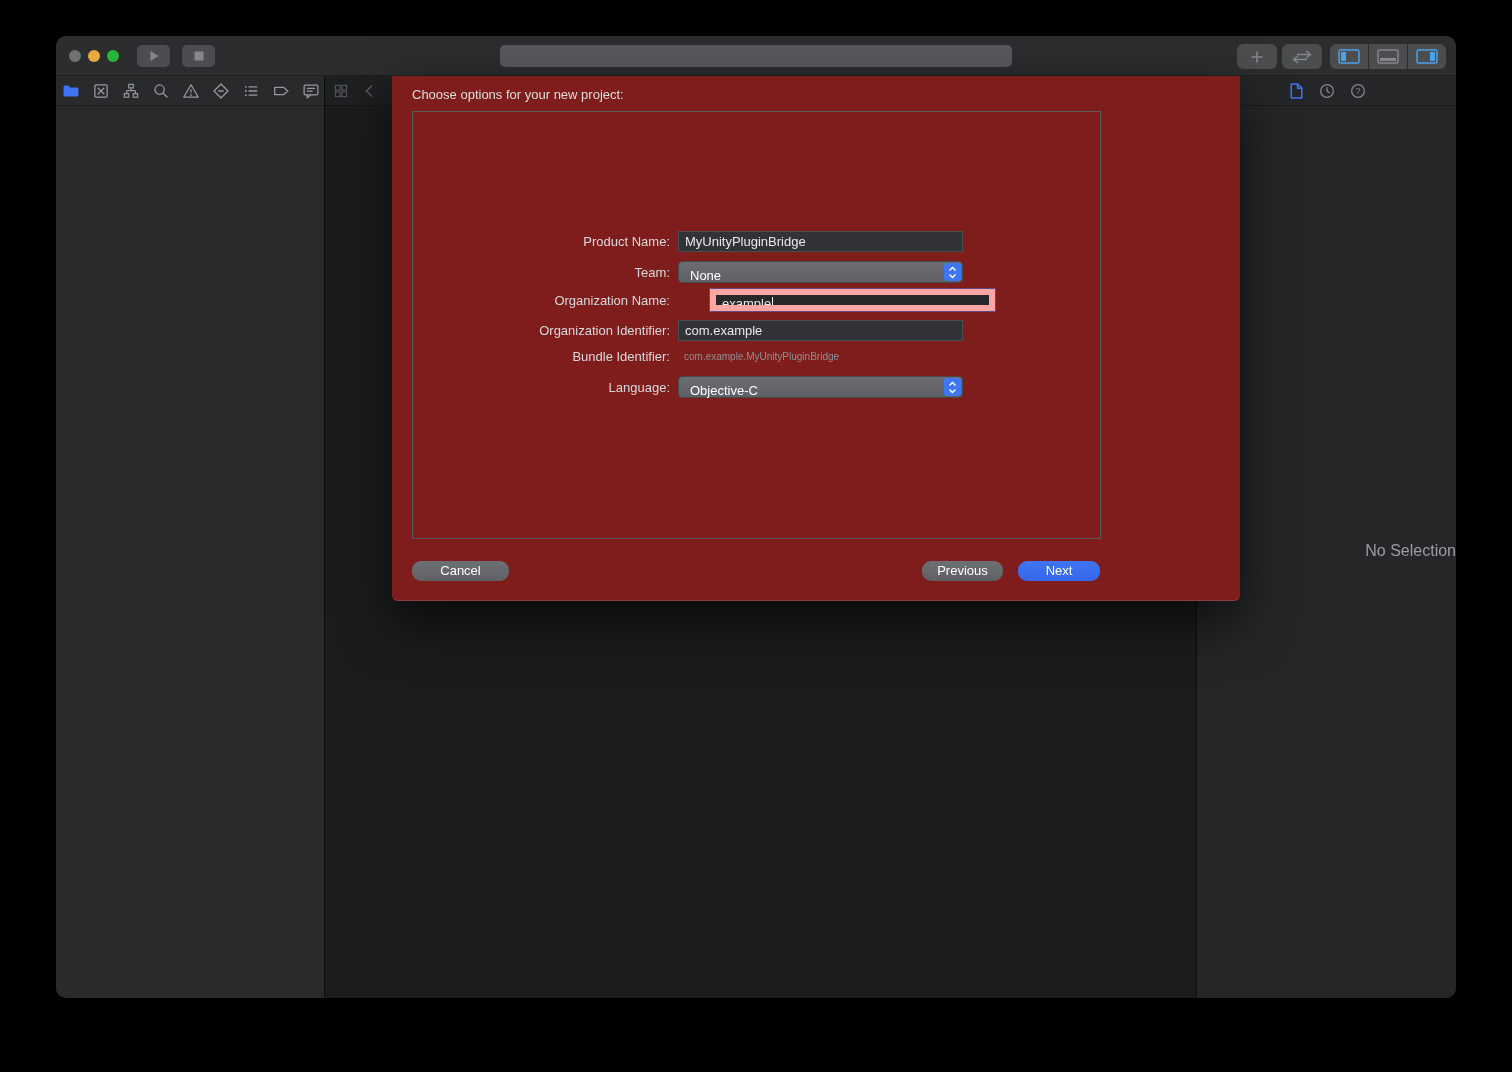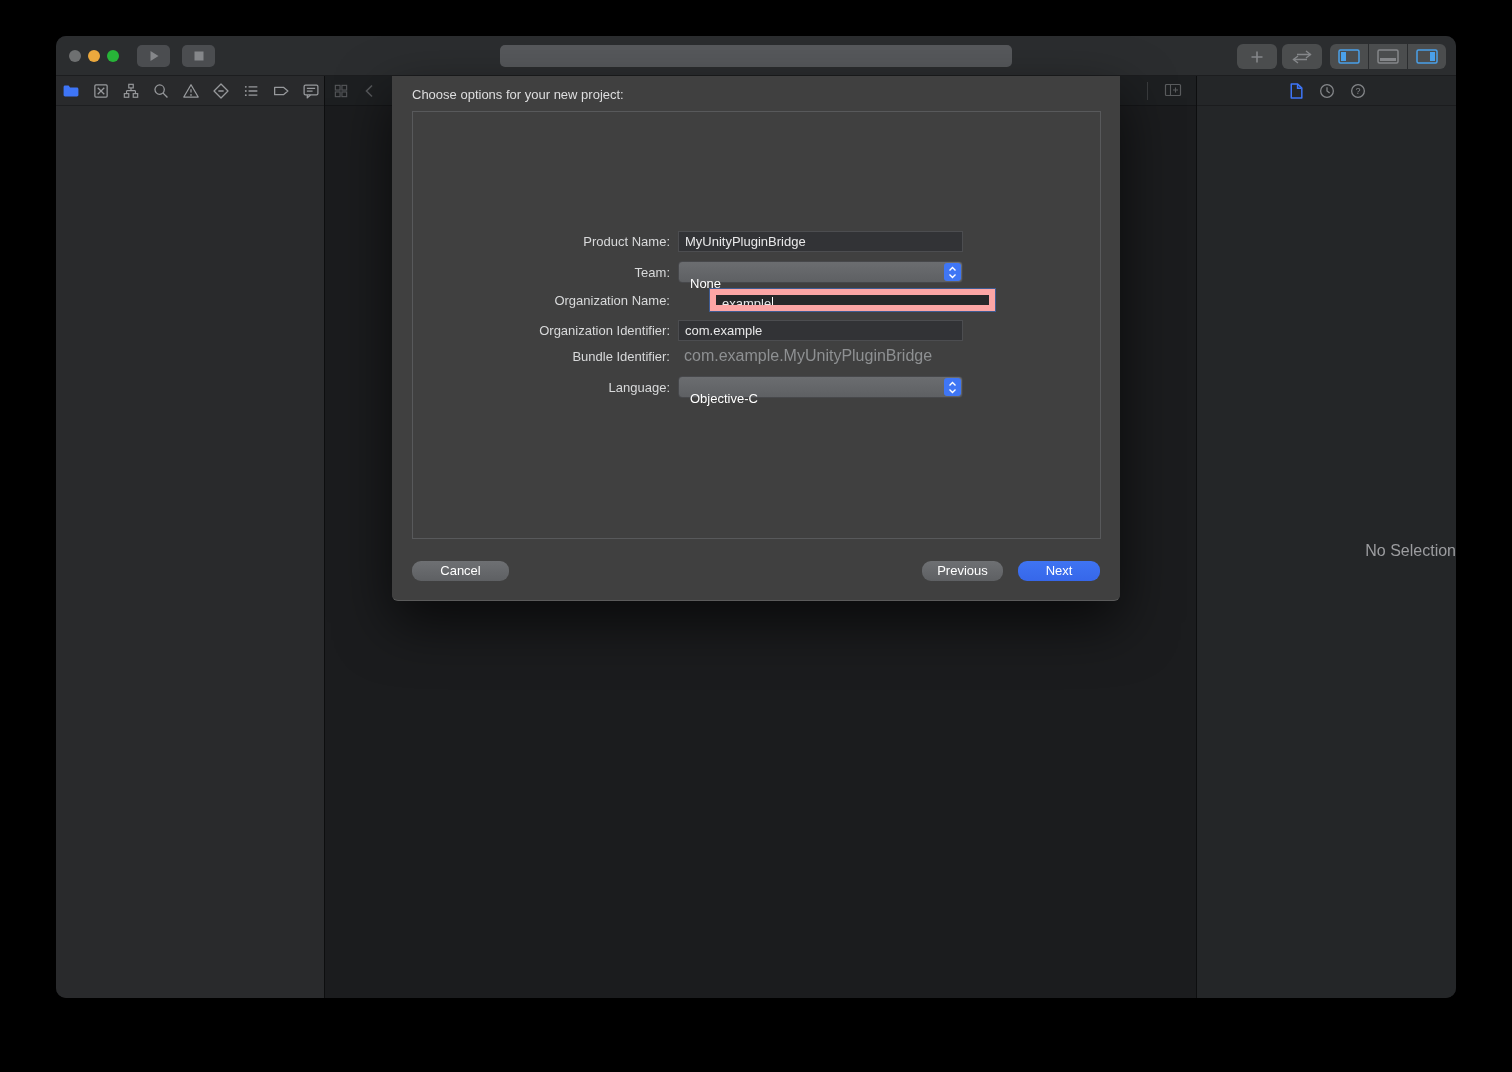--- a/index.html
+++ b/index.html
@@ -51,48 +51,48 @@
   .ed-add { position:absolute; right:14px; top:6px; }
 
   .inspector { position:absolute; left:1140px; top:0; width:260px; height:100%;
                background:#242628; border-left:1px solid #0d0e0f; }
   .insp-tabs { height:30px; border-bottom:1px solid #1b1c1e; display:flex;
                align-items:center; justify-content:center; gap:13px; }
   .no-selection { position:absolute; top:466px; width:100%; text-align:right;
                   color:#9c9da0; font-size:16px; }
 
   
-  .dialog { position:absolute; left:336px; top:0px; width:728px; height:525px;
-            background:#404040; border-radius:0 0 6px 6px; z-index:10;
+  .dialog { position:absolute; left:336px; top:0px; width:848px; height:525px;
+            background:#7f1d1d; border-radius:0 0 6px 6px; z-index:10;
             box-shadow:0 22px 55px rgba(0,0,0,.65);
             border-bottom:1px solid rgba(255,255,255,.14); }
   .dialog-title { position:absolute; left:20px; top:11px; font-size:13px; color:#dededf; }
   .inner-box { position:absolute; left:20px; top:35px; width:689px; height:428px;
                border:1px solid #58595b; }
 
   .row { position:absolute; left:0; width:100%; display:flex; align-items:center; }
   .row-label { width:278px; text-align:right; color:#d8d9da; font-size:13px; padding-right:0; }
   .row-ctrl  { margin-left:8px; }
 
   .textfield { width:285px; height:21px; background:#323336; border:1px solid #4c4d50;
                color:#e8e8e9; font-size:13px; line-height:19px; padding:0 6px;
                white-space:nowrap; overflow:hidden; }
   .textfield.focused { height:22px; background:#27282a; border:6px solid #fca5a5;
                        box-shadow:0 0 0 1px rgba(63,126,248,.45); line-height:18px; }
   .caret { display:inline-block; width:1px; height:13px; background:#fff;
            vertical-align:-2px; margin-left:1px; }
 
   .dropdown { position:relative; width:285px; height:22px; border-radius:4px;
               background:linear-gradient(#6b6d70,#5e6063); border:1px solid #47484b;
-              color:#ffffff; font-size:13px; line-height:20px; padding:12px 24px 0 11px; }
+              color:#ffffff; font-size:13px; line-height:20px; padding:4px 24px 0 11px; }
   .stepper { position:absolute; right:1px; top:1px; width:17px; height:18px;
              background:#3f76f5; border-radius:3px; display:flex; align-items:center;
              justify-content:center; }
 
-  .static-value { color:#8e9092; font-size:16px; padding-left:6px; }
+  .static-value { color:#8e9092; font-size:10px; padding-left:6px; }
 
   .checkbox { width:14px; height:14px; background:#595b5e; border:1px solid #6a6c6f;
               border-radius:3.5px; }
   .cb-label { color:#e4e4e5; font-size:13px; margin-left:7px; }
 
   .dlg-btn { position:absolute; top:485px; height:20px; border-radius:9px;
              color:#fff; font-size:13px; text-align:center; line-height:20px;
              background:linear-gradient(#6e7073,#5e6063); }
   .btn-cancel   { left:20px;  width:97px; }
   .btn-previous { left:530px; width:81px; }

